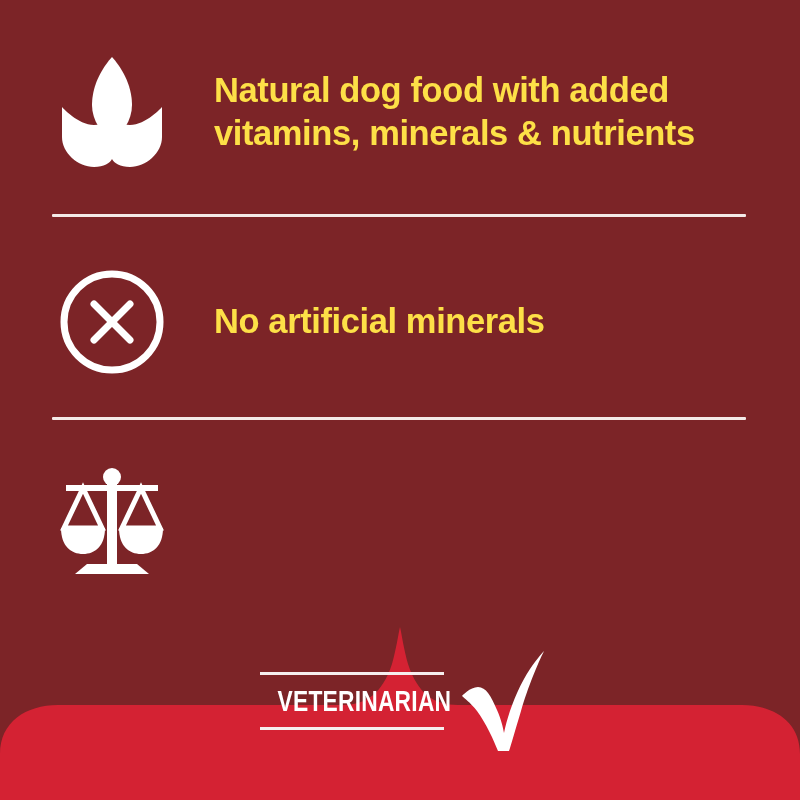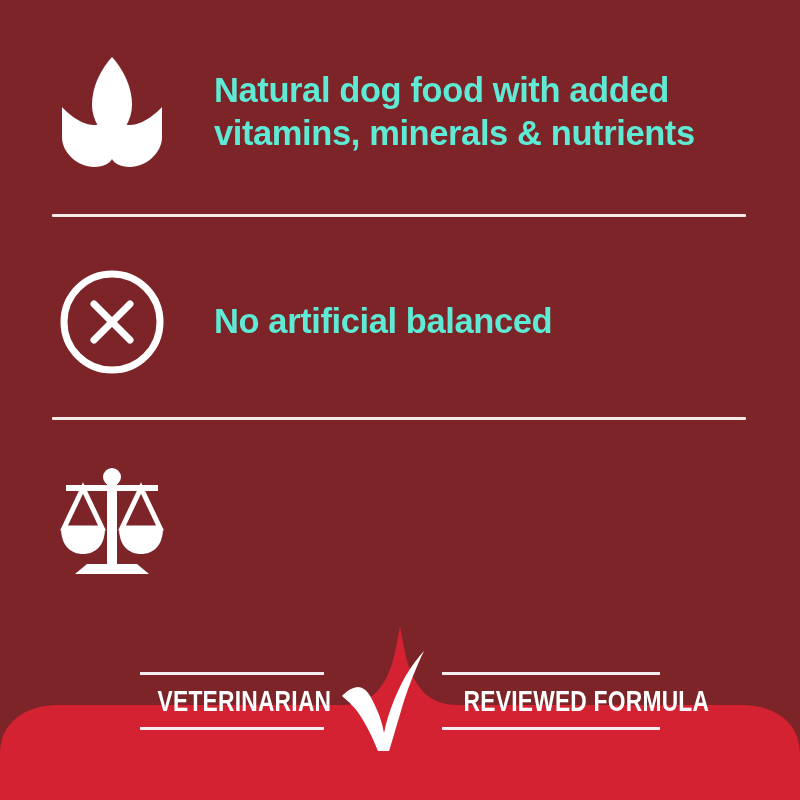--- a/index.html
+++ b/index.html
@@ -42,21 +42,21 @@
   .feature-icon {
     flex: 0 0 auto;
     width: 120px;
     height: 130px;
     display: flex;
     align-items: center;
     justify-content: center;
   }
   .feature-text {
     flex: 1 1 auto;
-    color: #5eead4;
+    color: #fde047;
     font-size: 34.5px;
     font-weight: 700;
     line-height: 1.25;
     letter-spacing: -0.4px;
     padding-left: 42px;
     white-space: pre-line;
   }
 
   .divider {
     position: absolute;
@@ -156,21 +156,21 @@
     </div>
 
     <div class="feature-row r2">
       <div class="feature-icon">
         <svg width="108" height="108" viewBox="0 0 108 108" aria-hidden="true">
           <circle cx="54" cy="54" r="48" fill="none" stroke="#ffffff" stroke-width="7"></circle>
           <line x1="36" y1="36" x2="72" y2="72" stroke="#ffffff" stroke-width="7" stroke-linecap="round"></line>
           <line x1="72" y1="36" x2="36" y2="72" stroke="#ffffff" stroke-width="7" stroke-linecap="round"></line>
         </svg>
       </div>
-      <div class="feature-text">No artificial balanced</div>
+      <div class="feature-text">No artificial minerals</div>
     </div>
 
     <div class="feature-row r3">
       <div class="feature-icon">
         <svg width="110" height="112" viewBox="0 0 110 112" aria-hidden="true">
           <circle cx="55" cy="11" r="9" fill="#ffffff"></circle>
           <rect x="50" y="14" width="10" height="84" fill="#ffffff"></rect>
           <rect x="9" y="19" width="92" height="6" fill="#ffffff"></rect>
           <path d="M26 22 L45 62 L7 62 Z" fill="none" stroke="#ffffff" stroke-width="5"></path>
           <path d="M84 22 L103 62 L65 62 Z" fill="none" stroke="#ffffff" stroke-width="5"></path>
@@ -205,19 +205,16 @@
       <div class="banner-block left">
         <span class="banner-word">VETERINARIAN</span>
       </div>
 
       <div class="check-wrap">
         <svg width="86" height="104" viewBox="0 0 86 104" aria-hidden="true">
           <path d="M2 47 C2 47 10 38 18 38 C26 38 31 47 37 61 C41 70 43 78 44 84 C48 64 58 38 70 20 C76 11 82 4 84 2 C78 14 68 38 61 62 C55 82 51 96 49 102 L38 102 C34 92 26 74 17 62 C10 53 4 49 2 47 Z" fill="#ffffff"></path>
         </svg>
       </div>
 
-      <div class="banner-block right">
-        <span class="banner-word">REVIEWED FORMULA</span>
-      </div>
     </div>
   </div>
 
 </div>
 
 </body></html>

